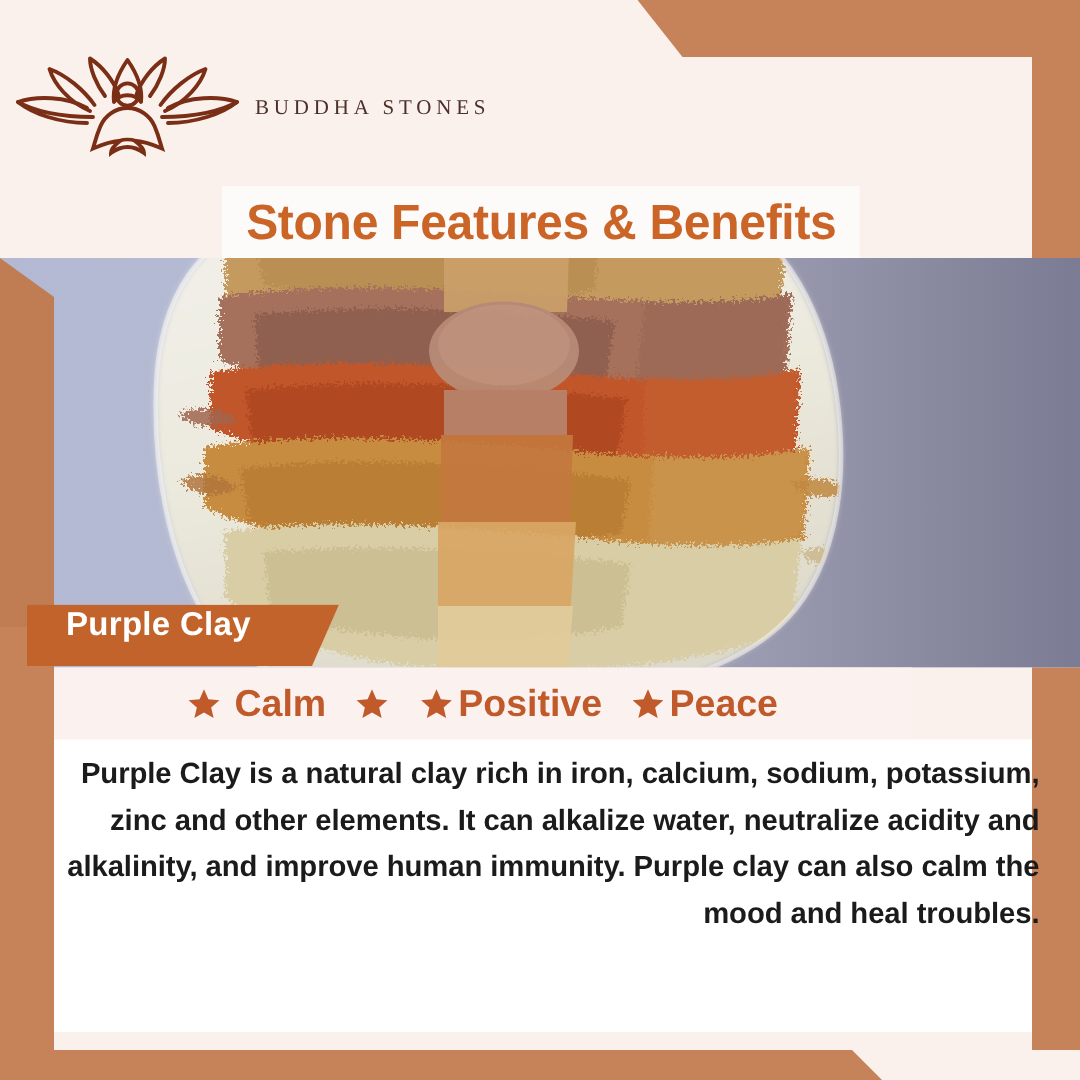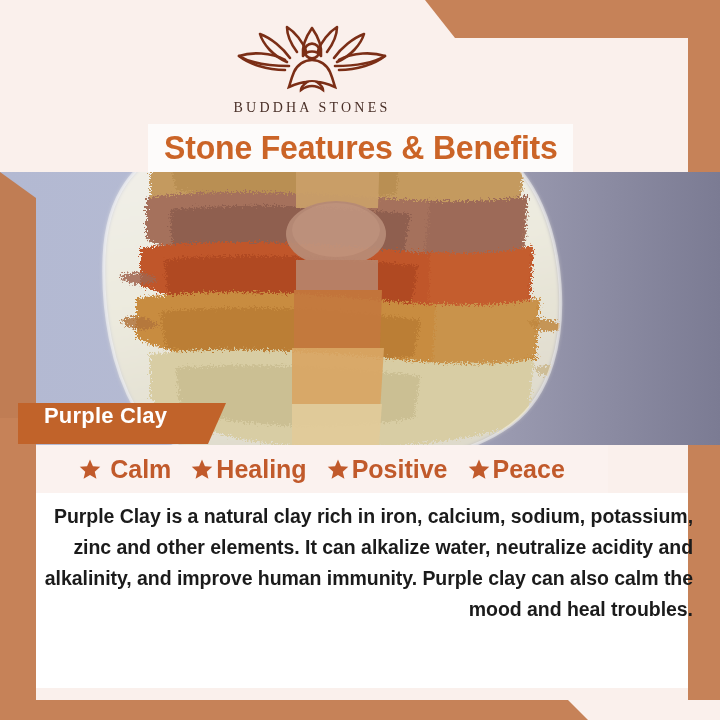--- a/index.html
+++ b/index.html
@@ -36,21 +36,21 @@
     clip-path:polygon(0 0, 556px 0, 588px 32px, 0 32px);
   }
   .frame-inner-cream{
     position:absolute;left:36px;top:38px;width:652px;height:662px;
     background:#faf0ec;
   }
 
   
   .logo-wrap{
     position:absolute;left:0;top:22px;width:624px;height:100px;
-    display:flex;flex-direction:column;align-items:center;justify-content:flex-start;
+    display:flex;flex-direction:row;align-items:center;justify-content:flex-start;
   }
   .logo-mark{width:170px;height:76px;display:block;}
   .logo-word{
     margin-top:2px;
     font-family:"Liberation Serif", serif;
     font-size:14px;letter-spacing:3.2px;color:#4a3028;font-weight:400;
   }
 
   
   .title-band{
@@ -285,21 +285,20 @@
           </svg>
       </span>
       <span class="blabel">Calm</span>
     </div>
     <div class="benefit gap-after">
       <span class="star">
         <svg viewBox="0 0 24 24" aria-hidden="true">
             <polygon points="12,1.6 15.2,8.9 23.2,9.6 17.2,14.9 19,22.6 12,18.5 5,22.6 6.8,14.9 0.8,9.6 8.8,8.9" fill="#c15a2b"></polygon>
           </svg>
       </span>
-      <span class="blabel">Healing</span>
     </div>
     <div class="benefit gap-after">
       <span class="star">
         <svg viewBox="0 0 24 24" aria-hidden="true">
             <polygon points="12,1.6 15.2,8.9 23.2,9.6 17.2,14.9 19,22.6 12,18.5 5,22.6 6.8,14.9 0.8,9.6 8.8,8.9" fill="#c15a2b"></polygon>
           </svg>
       </span>
       <span class="blabel">Positive</span>
     </div>
     <div class="benefit">

